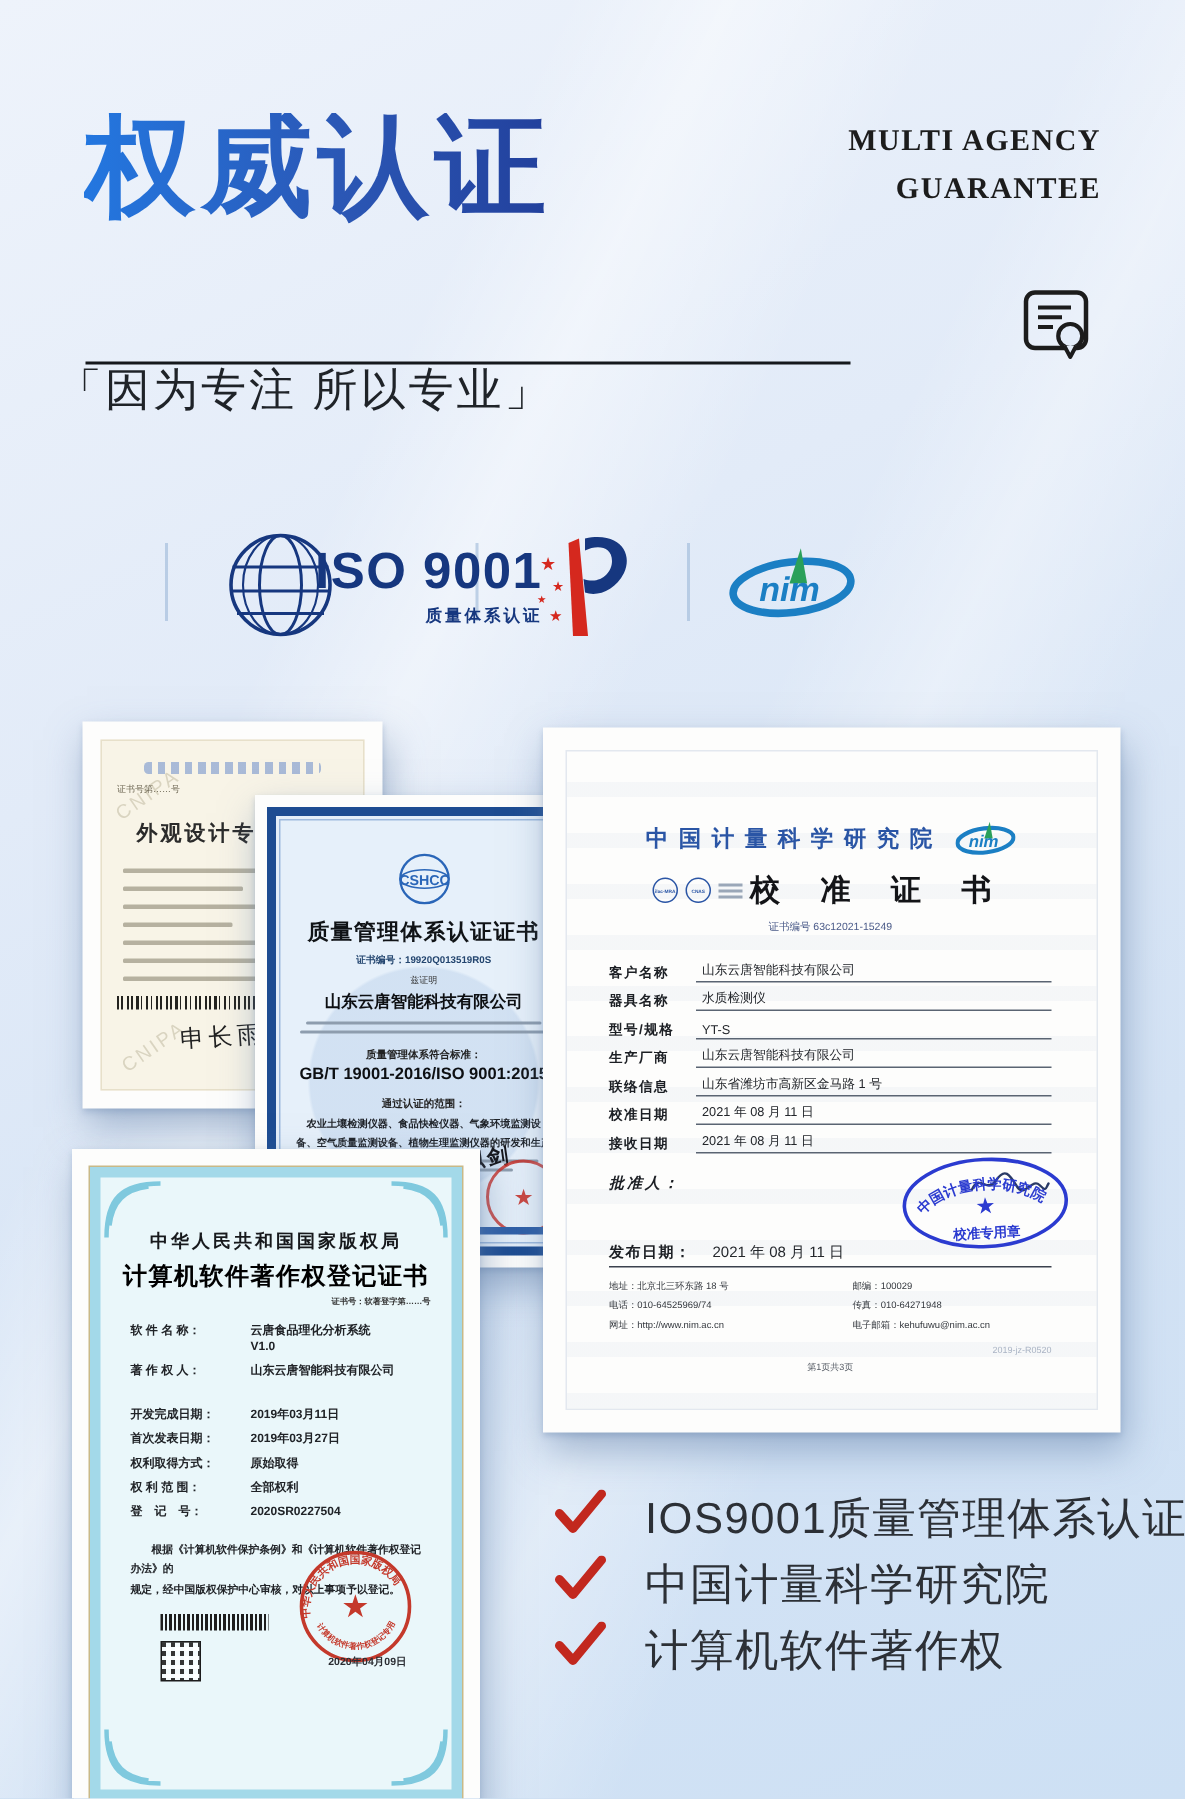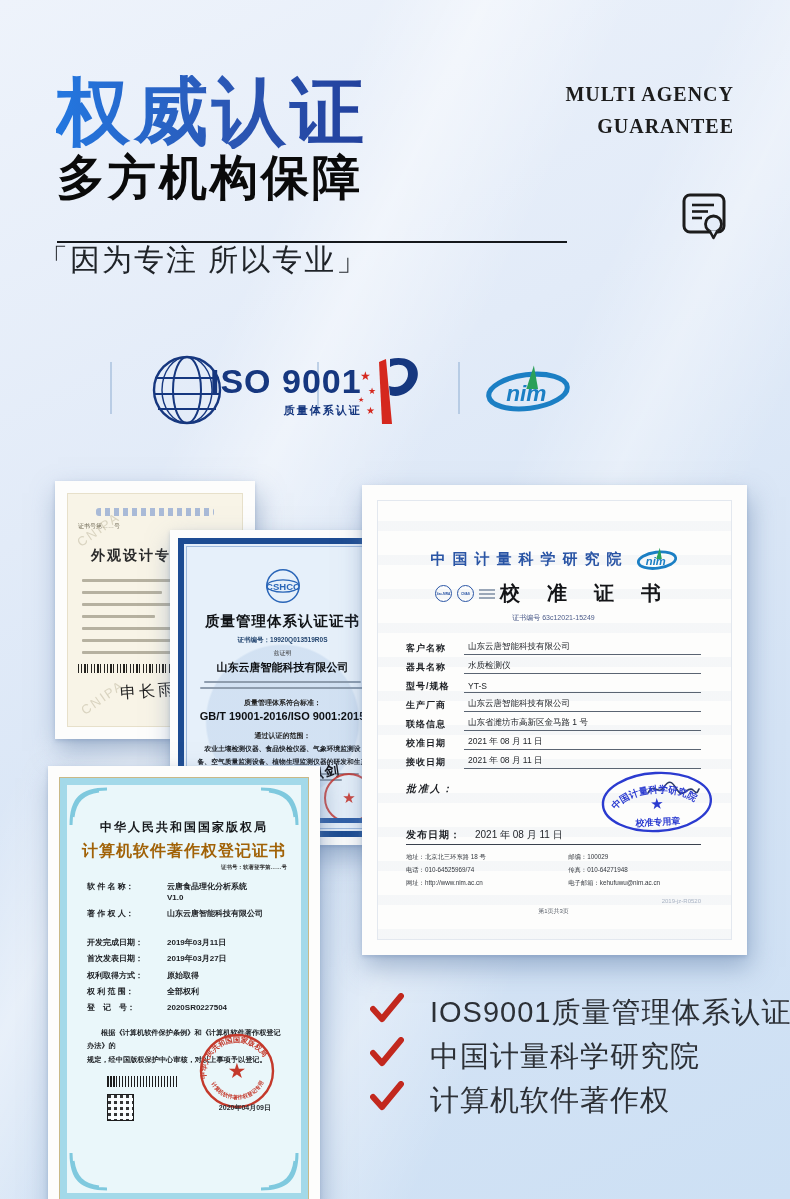--- a/index.html
+++ b/index.html
@@ -98,21 +98,21 @@
   .calib-fleft{width:55%;font-size:6.3px;color:#33373d;}
   .calib-fright{font-size:6.3px;color:#33373d;}
   .calib-doccode{margin-top:8px;text-align:right;font-size:6px;color:#aab4c4;}
   .calib-pageno{margin-top:3px;text-align:center;font-size:6px;color:#555b64;}
   
   .cw{left:48px;top:766px;width:272px;height:446px;z-index:4;}
   .cw-paper{position:absolute;inset:12px;background:#eaf7fa;border:7px solid #a3d9e9;
     outline:1px solid #c9b987;overflow:hidden;}
   .cw-corner{position:absolute;width:40px;height:40px;color:#7fc9de;}
   .cw-org{margin-top:34px;text-align:center;font-size:12px;font-weight:bold;letter-spacing:2px;color:#17191c;font-family:"Liberation Serif",serif;white-space:nowrap;}
-  .cw-title{margin-top:5px;text-align:center;font-size:16px;font-weight:bold;letter-spacing:1px;color:#a16207;font-family:"Liberation Serif",serif;white-space:nowrap;}
+  .cw-title{margin-top:5px;text-align:center;font-size:16px;font-weight:bold;letter-spacing:1px;color:#000000;font-family:"Liberation Serif",serif;white-space:nowrap;}
   .cw-certno{margin-top:2px;text-align:right;margin-right:14px;font-size:5.5px;font-weight:bold;color:#333;}
   .cw-fields{margin:10px 14px 0 20px;}
   .cw-row{display:flex;font-size:8px;color:#202327;line-height:1.55;}
   .cw-label{width:80px;font-weight:bold;white-space:nowrap;}
   .cw-val{font-weight:bold;white-space:nowrap;}
   .cw-v2{margin-left:80px;font-size:8px;font-weight:bold;color:#202327;}
   .gap6{margin-top:6px;} .gap16{margin-top:16px;} .gap4{margin-top:4px;}
   .cw-par{margin:11px 16px 0 20px;font-size:7.2px;color:#202327;line-height:1.9;font-weight:bold;}
   .cw-par .ind{display:block;text-indent:14px;}
   .cw-barcode{margin:9px 0 0 40px;width:72px;height:11px;
@@ -127,21 +127,20 @@
   .chk-item{display:flex;align-items:flex-start;height:44px;}
   .chk-icon{width:34px;margin-right:26px;flex:none;}
   .chk-label{font-size:29px;color:#2c3036;letter-spacing:1px;white-space:nowrap;}
 </style>
 </head>
 <body>
 
 <div class="page">
 
   <div class="main-title">权威认证</div>
-  <div class="sub-title">多方机构保障</div>
   <div class="rule"></div>
   <div class="en-title">
     <span>MULTI AGENCY</span><br>
     <span>GUARANTEE</span>
   </div>
   <div class="badge-icon">
     <svg width="46" height="48" viewBox="0 0 46 48">
       <rect x="3" y="3" width="40" height="37" rx="6" fill="none" stroke="#1c1c1c" stroke-width="3"></rect>
       <line x1="11" y1="13" x2="33" y2="13" stroke="#1c1c1c" stroke-width="2.6"></line>
       <line x1="11" y1="19.5" x2="27" y2="19.5" stroke="#1c1c1c" stroke-width="2.6"></line>

